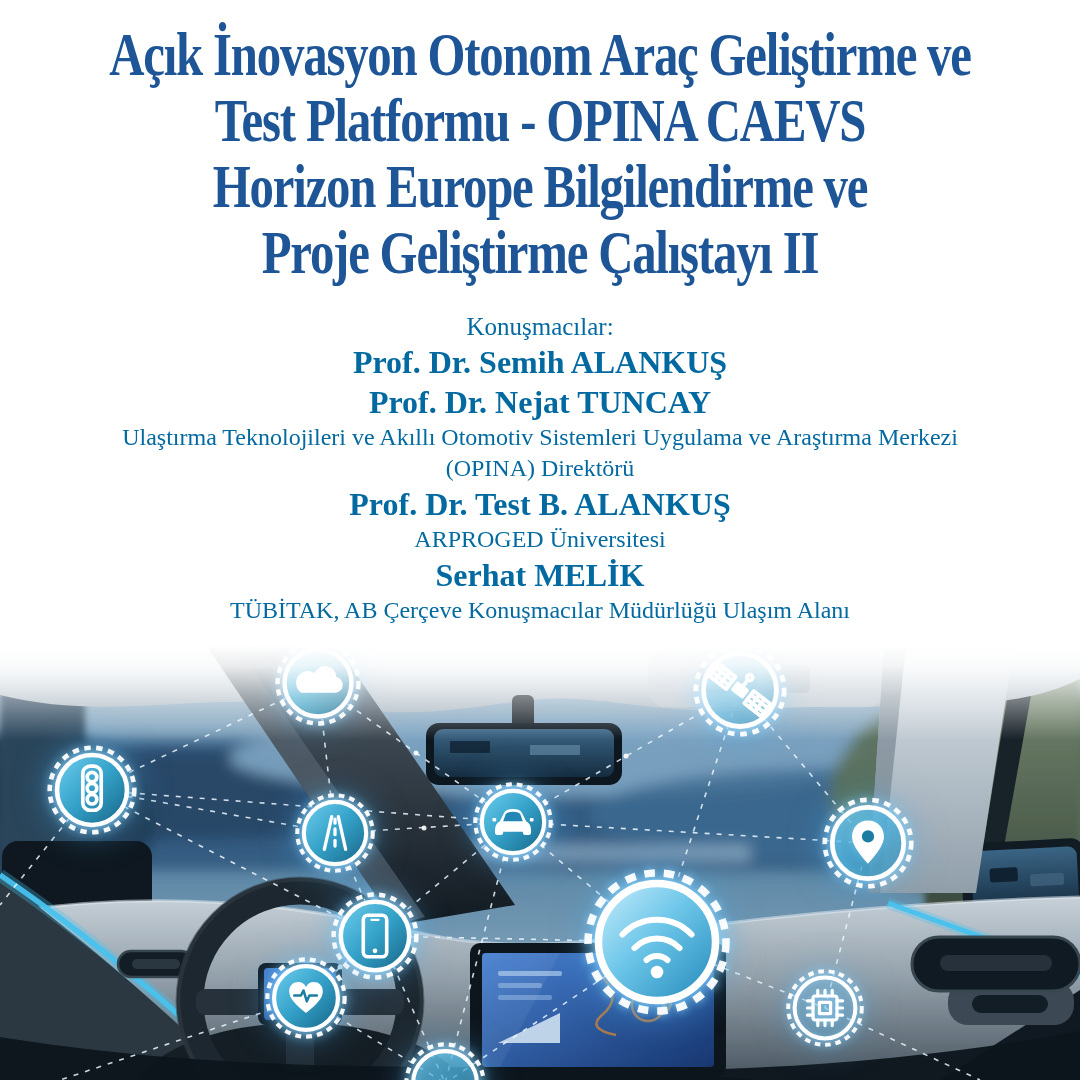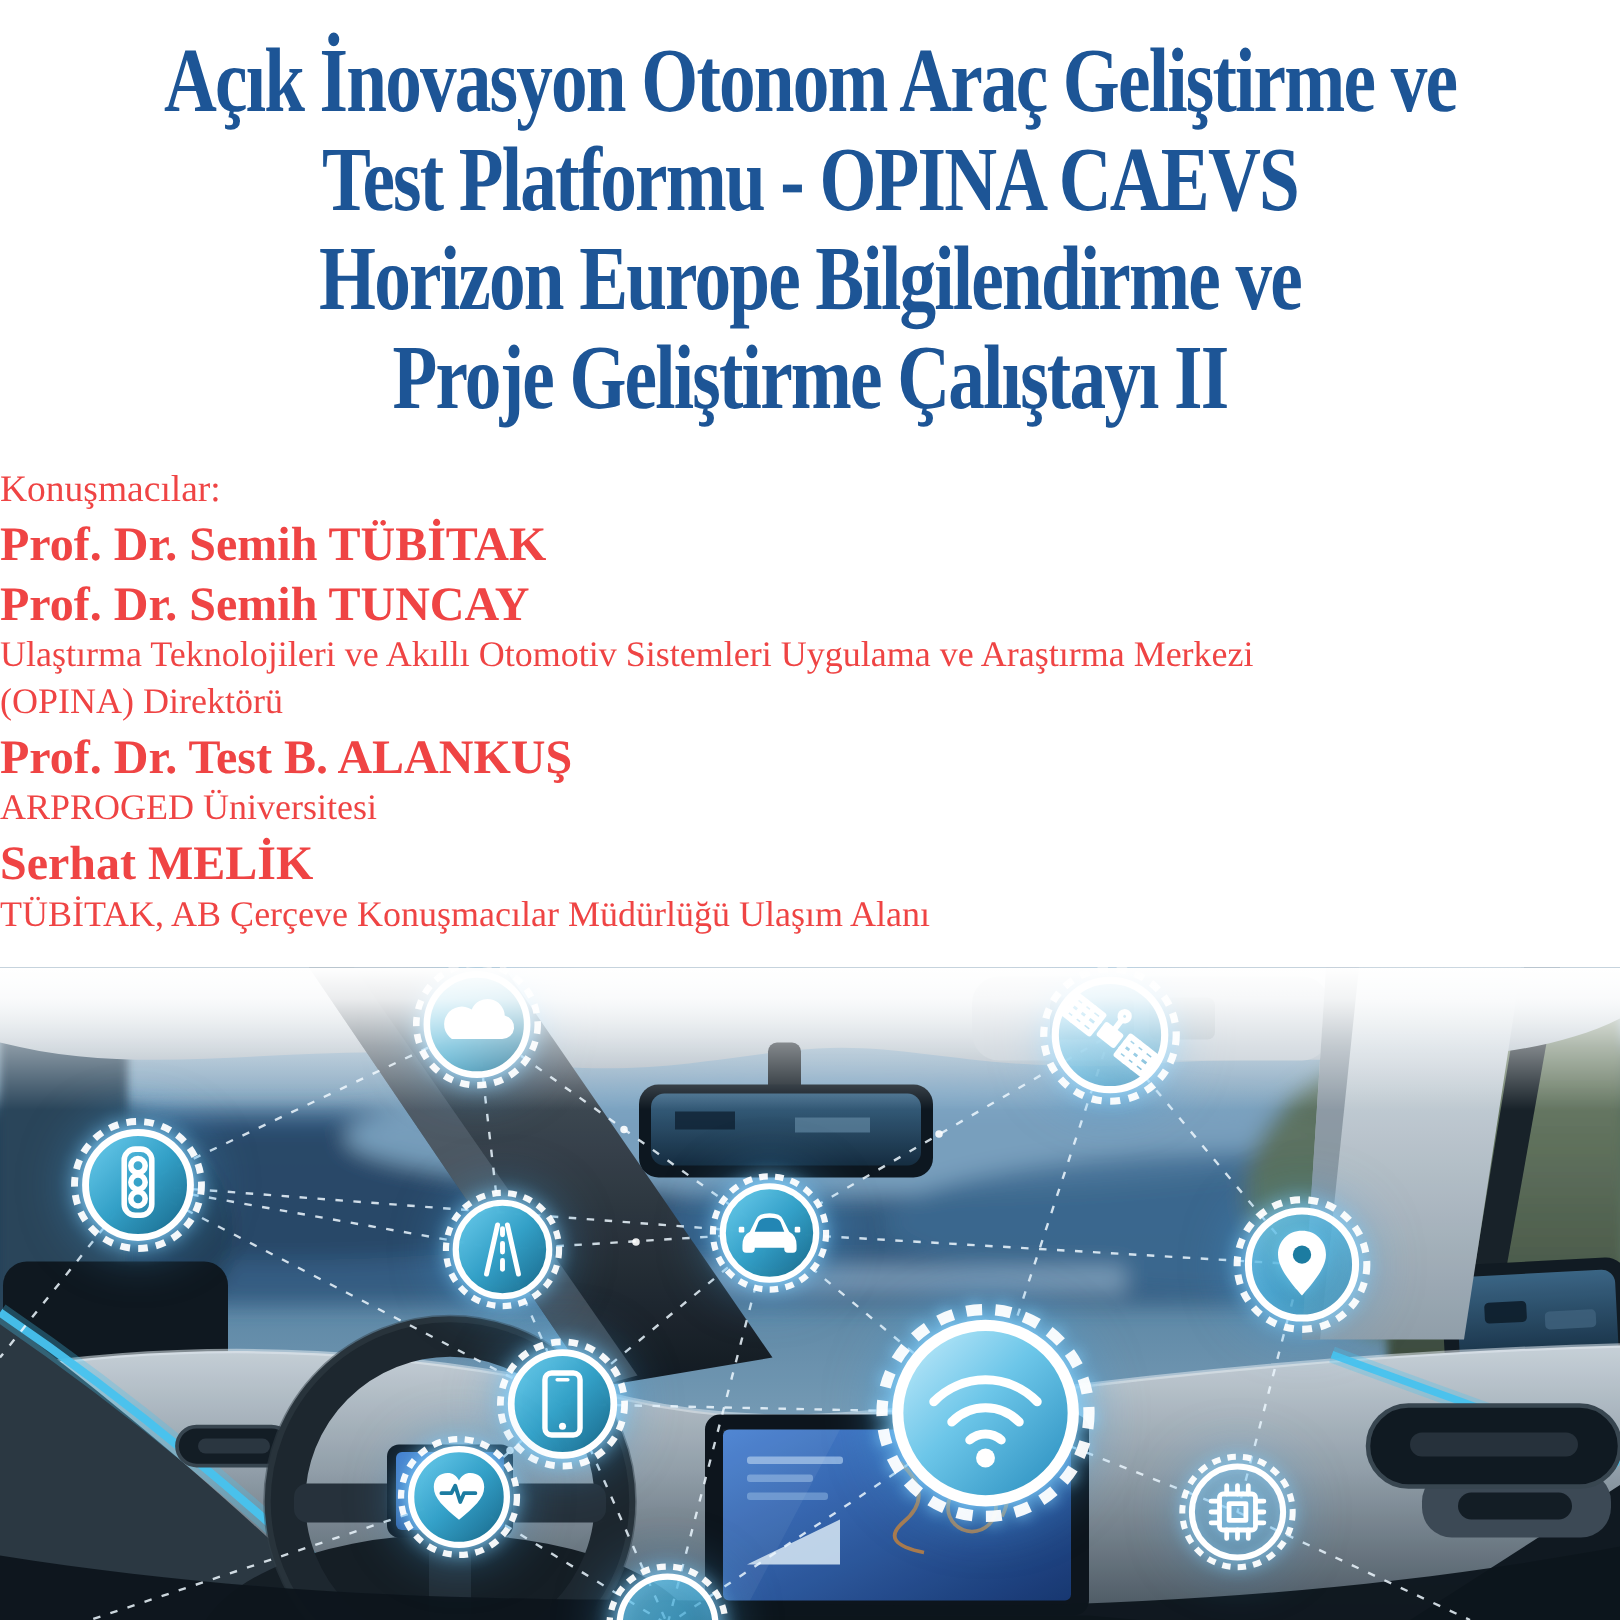--- a/index.html
+++ b/index.html
@@ -5,21 +5,21 @@
   html,body{margin:0;padding:0;background:#e8e8e8;}
   .poster{position:relative;width:1080px;height:1080px;background:#ffffff;overflow:hidden;
           font-family:Liberation Serif, serif;margin:0 auto;}
 
   
   .title-block{position:absolute;top:22px;left:0;width:1080px;text-align:center;
                color:#1d5596;font-weight:bold;transform:scaleX(.80);transform-origin:50% 0;}
   .title-line{font-size:61px;line-height:66px;letter-spacing:-1.5px;white-space:nowrap;}
 
   
-  .speakers{position:absolute;top:311px;left:0;width:1080px;color:#ef4444;}
+  .speakers{position:absolute;top:311px;left:0;width:1080px;text-align:center;color:#0369a1;}
   .kicker{font-size:25px;line-height:31px;}
   .sp-name{font-size:32px;font-weight:bold;line-height:40px;}
   .sp-affil{font-size:24px;line-height:31px;}
 
   
   .photo{position:absolute;left:0;top:645px;width:1080px;height:435px;overflow:hidden;background:#5a7f9e;}
   .photo .scene{position:absolute;inset:0;z-index:1;}
   .photo .net{position:absolute;inset:0;z-index:2;}
   .net line{stroke:#eef8ff;stroke-width:1.6;stroke-dasharray:5 7;opacity:.85;}
   .net circle{fill:#ffffff;opacity:.9;}
@@ -63,22 +63,22 @@
 
   <header class="title-block">
     <div class="title-line">Açık İnovasyon Otonom Araç Geliştirme ve</div>
     <div class="title-line">Test Platformu - OPINA CAEVS</div>
     <div class="title-line">Horizon Europe Bilgilendirme ve</div>
     <div class="title-line">Proje Geliştirme Çalıştayı II</div>
   </header>
 
   <section class="speakers">
     <div class="kicker">Konuşmacılar:</div>
-    <div class="sp-name">Prof. Dr. Semih TÜBİTAK</div>
-    <div class="sp-name">Prof. Dr. Semih TUNCAY</div>
+    <div class="sp-name">Prof. Dr. Semih ALANKUŞ</div>
+    <div class="sp-name">Prof. Dr. Nejat TUNCAY</div>
     <div class="sp-affil">Ulaştırma Teknolojileri ve Akıllı Otomotiv Sistemleri Uygulama ve Araştırma Merkezi</div>
     <div class="sp-affil">(OPINA) Direktörü</div>
     <div class="sp-name">Prof. Dr. Test B. ALANKUŞ</div>
     <div class="sp-affil">ARPROGED Üniversitesi</div>
     <div class="sp-name">Serhat MELİK</div>
     <div class="sp-affil">TÜBİTAK, AB Çerçeve Konuşmacılar Müdürlüğü Ulaşım Alanı</div>
   </section>
 
   <div class="photo">
 

